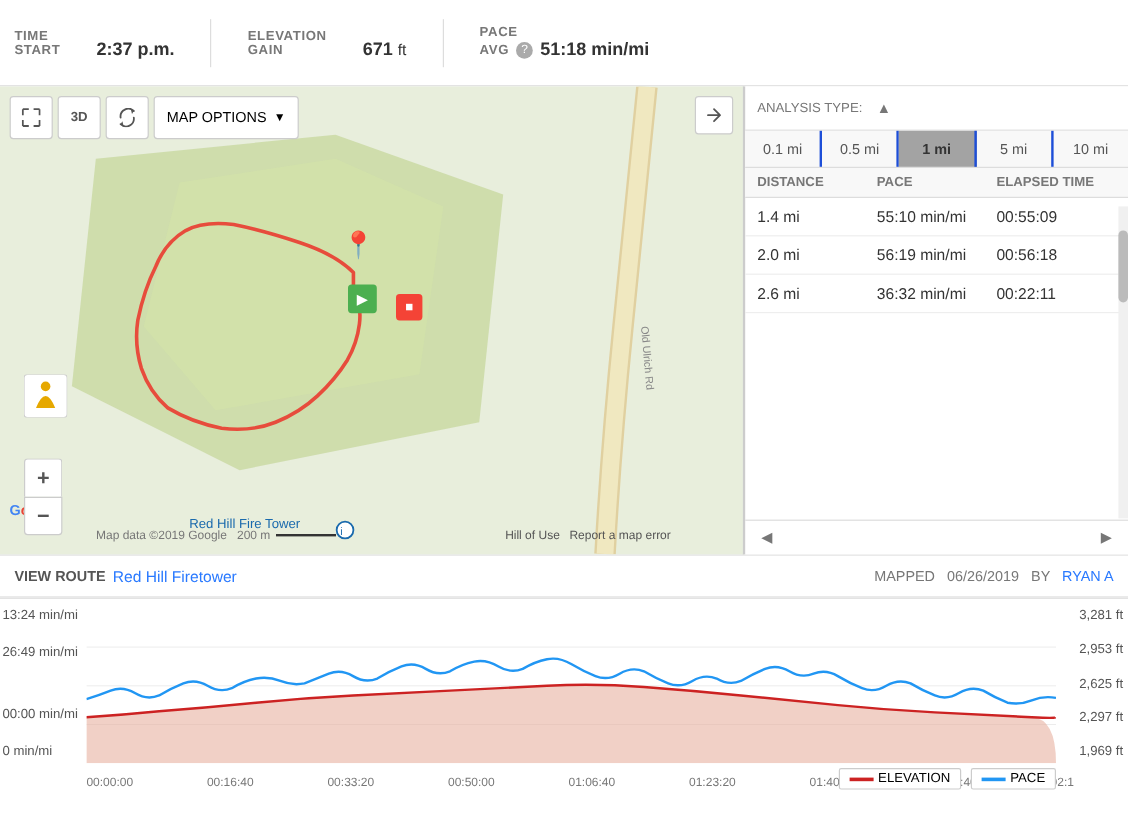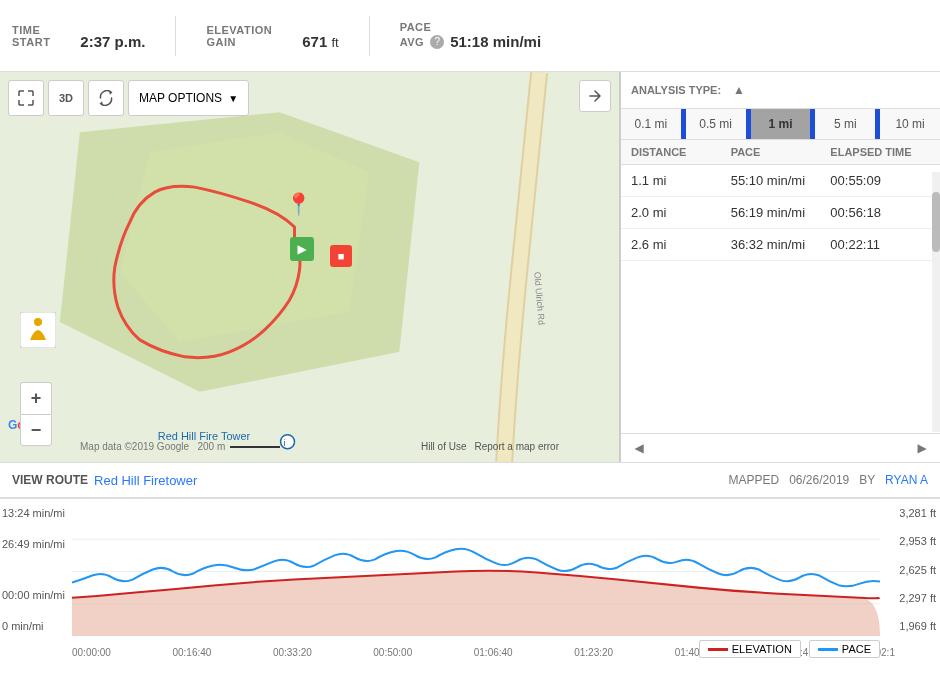--- a/index.html
+++ b/index.html
@@ -205,21 +205,21 @@
     .analysis-header {
       display: flex;
       align-items: center;
       padding: 8px 10px;
       border-bottom: 1px solid #ddd;
       gap: 8px;
     }
     .analysis-label {
       font-size: 11px;
       color: #777;
-      font-weight: bold;
+      font-weight: normal;
     }
     .analysis-select {
       flex: 1;
       padding: 4px 8px;
       border: 1px solid #ccc;
       border-radius: 3px;
       font-size: 13px;
       background: #fff;
       cursor: pointer;
     }
@@ -237,21 +237,21 @@
       display: flex;
       border-bottom: 1px solid #ddd;
       background: #f8f8f8;
     }
     .dist-tab {
       flex: 1;
       padding: 8px 4px;
       text-align: center;
       font-size: 12px;
       cursor: pointer;
-      border-right: 5px solid #1d4ed8;
+      border-right: 2px solid #1d4ed8;
       color: #555;
     }
     .dist-tab:last-child { border-right: none; }
     .dist-tab.active {
       background: #a3a3a3;
       font-weight: bold;
       color: #333;
     }
     .splits-table-header {
       display: grid;
@@ -605,21 +605,21 @@
       <div class="dist-tab">10 mi</div>
     </div>
 
     <div class="splits-table-header">
       <span class="splits-col-header">DISTANCE</span>
       <span class="splits-col-header">PACE</span>
       <span class="splits-col-header">ELAPSED TIME</span>
     </div>
 
     <div class="splits-row">
-      <span class="splits-cell">1.1 mi</span>
+      <span class="splits-cell">1.4 mi</span>
       <span class="splits-cell">55:10 min/mi</span>
       <span class="splits-cell">00:55:09</span>
     </div>
     <div class="splits-row">
       <span class="splits-cell">2.0 mi</span>
       <span class="splits-cell">56:19 min/mi</span>
       <span class="splits-cell">00:56:18</span>
     </div>
     <div class="splits-row">
       <span class="splits-cell">2.6 mi</span>

